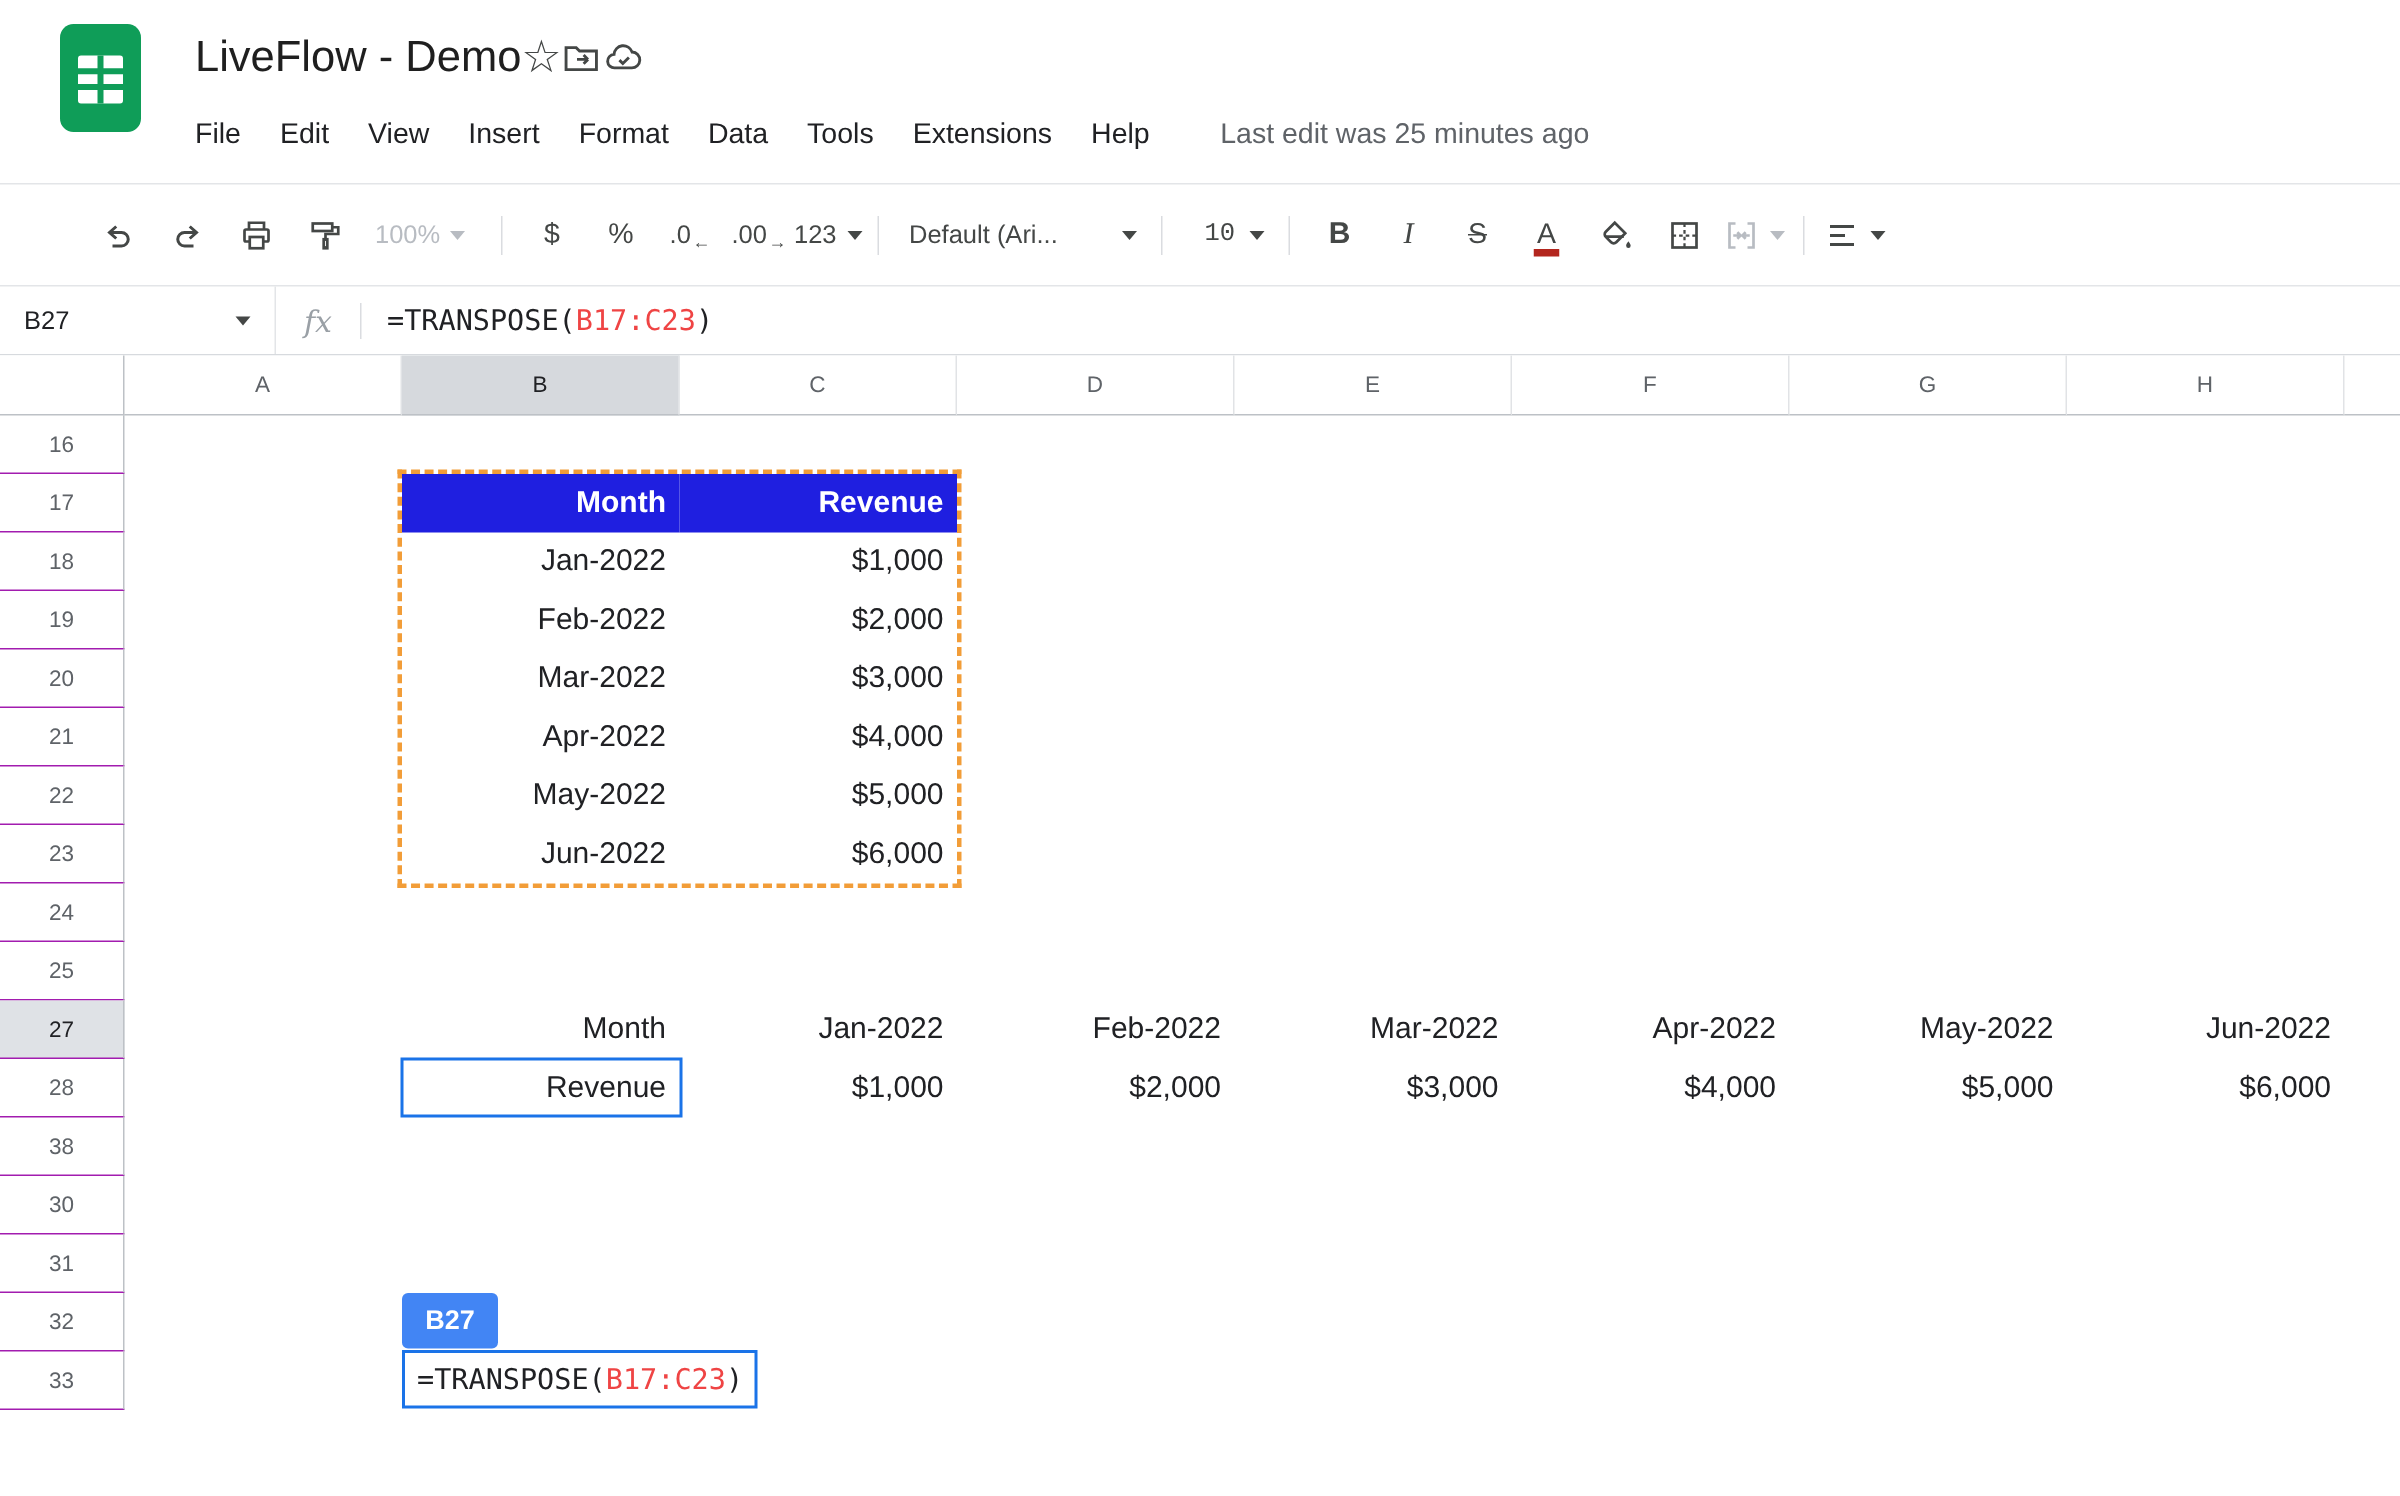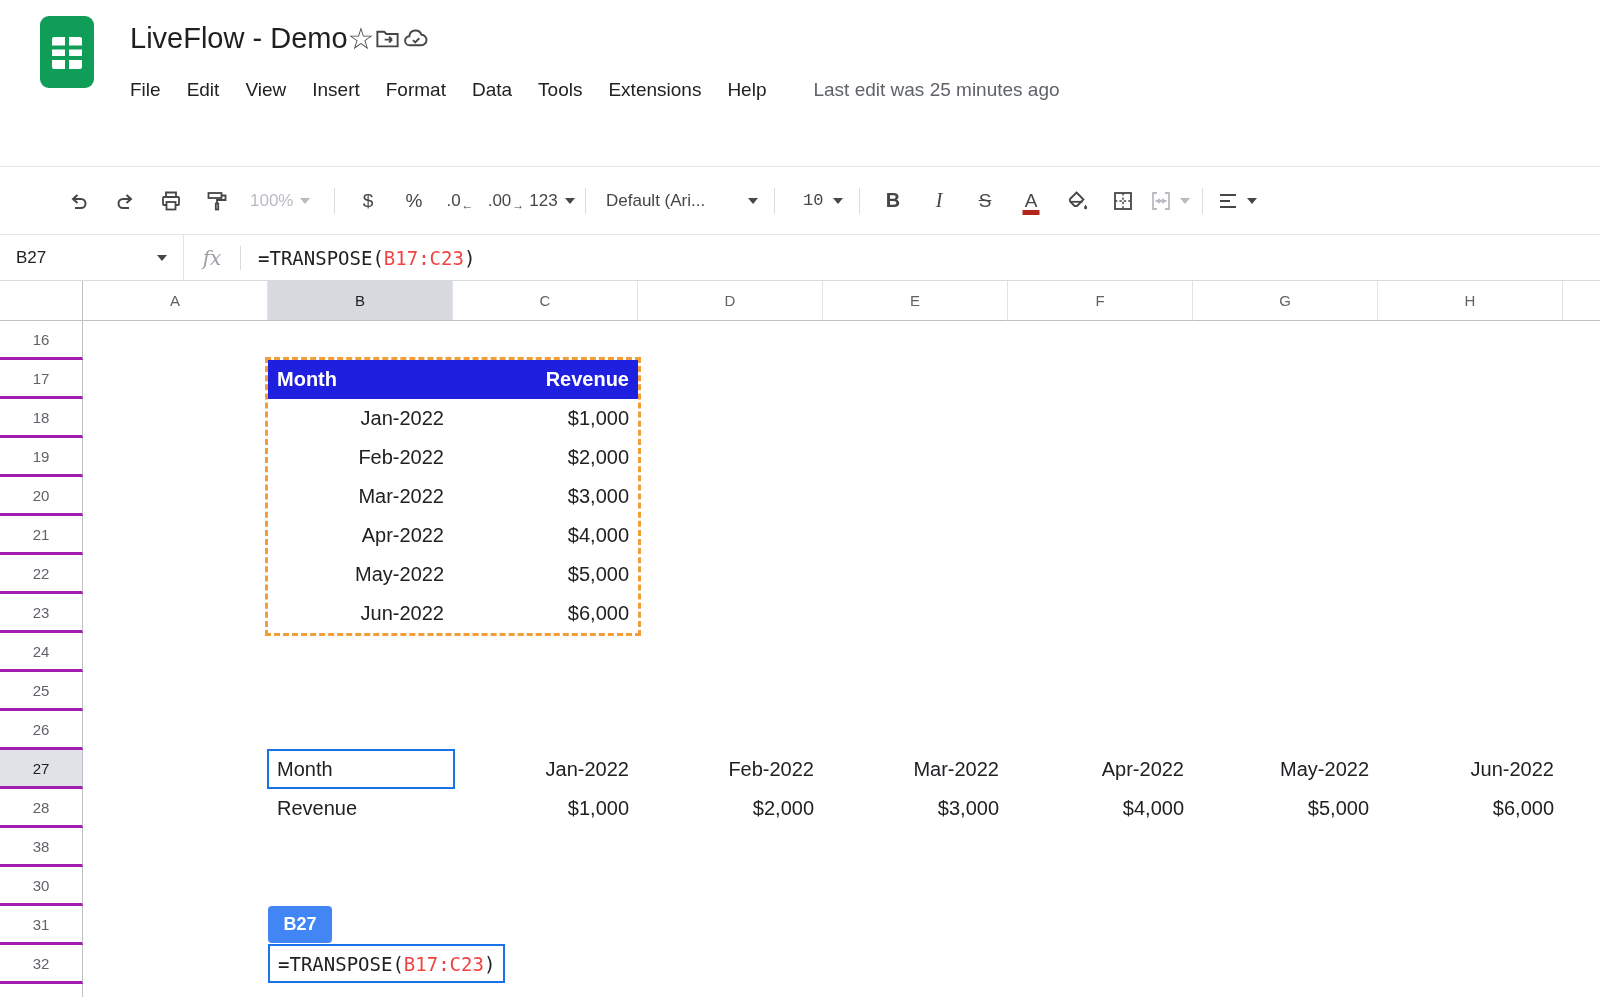--- a/index.html
+++ b/index.html
@@ -15,21 +15,21 @@
   .logo { position:absolute; left:40px; top:16px; cursor:pointer; }
   .title-row { position:absolute; left:130px; top:22px; display:flex; align-items:center; }
   .doc-title { font-size:29px; color:#1f1f1f; }
   .title-icon { display:flex; align-items:center; color:#444746; }
   .star { font-size:30px; line-height:1; color:#444746; }
   .menu-row { position:absolute; left:117px; top:76px; display:flex; align-items:center; font-size:19px; }
   .menu-item { padding:3px 13px; border-radius:6px; cursor:pointer; }
   .last-edit { margin-left:34px; color:#5f6368; cursor:pointer; }
 
   
-  .toolbar { height:68px; border-top:1px solid #e3e5e8; display:flex; align-items:center; padding-left:56px; background:#fff;margin-top:44px; }
+  .toolbar { height:68px; border-top:1px solid #e3e5e8; display:flex; align-items:center; padding-left:56px; background:#fff; }
   .tbtn { min-width:46px; height:44px; display:flex; align-items:center; justify-content:center; color:#444746; font-size:19px; border-radius:4px; cursor:pointer; position:relative; }
   .tsep { width:1px; height:26px; background:#dadce0; margin:0 10px; flex:none; }
   .caret { width:0; height:0; border-left:5px solid transparent; border-right:5px solid transparent; border-top:6px solid #444746; display:inline-block; margin-left:7px; }
   .caret.lt { border-top-color:#b8bcc2; }
   .zoom { width:84px; color:#b8bcc2; font-size:17px; justify-content:flex-start; padding-left:10px; }
   .decbtn { font-size:17px; }
   .decarrow { font-size:12px; margin-left:1px; position:relative; top:4px; }
   .fmt123 { font-size:17px; }
   .fontsel { height:44px; display:flex; align-items:center; justify-content:space-between; width:168px; font-size:17px; color:#444746; padding:0 6px 0 10px; cursor:pointer; }
   .sizesel { height:44px; display:flex; align-items:center; width:64px; font-size:17px; color:#444746; padding:0 6px 0 18px; justify-content:space-between; cursor:pointer;font-family:Liberation Mono, monospace; }
@@ -48,24 +48,24 @@
   .rng { color:#ef4444; }
 
   
   .grid { position:relative; height:760px; background:#fff; }
   .colrow { display:flex; height:40px; }
   .corner { width:83px; border-right:1px solid #bdc1c6; border-bottom:1px solid #bdc1c6; background:#fff; }
   .colh { width:185px; border-right:1px solid #e1e3e6; border-bottom:1px solid #bdc1c6; display:flex; align-items:center; justify-content:center; font-size:15px; color:#5f6368; cursor:pointer; }
   .colh.hl { background:#d6d9dd; color:#202124; }
   .colstub { flex:1; border-bottom:1px solid #bdc1c6; }
   .grow { display:flex; height:39px; }
-  .rowh { width:83px; border-right:1px solid #bdc1c6; border-bottom:3px solid #a21caf; display:flex; align-items:center; justify-content:center; font-size:15px; color:#5f6368; cursor:pointer; flex:none; }
+  .rowh { width:83px; border-right:1px solid #bdc1c6; border-bottom:1px solid #a21caf; display:flex; align-items:center; justify-content:center; font-size:15px; color:#5f6368; cursor:pointer; flex:none; }
   .rowh.hl { background:#dfe2e6; color:#202124; }
   .cell { width:185px; font-size:20px; line-height:39px; padding:0 9px; white-space:nowrap; overflow:hidden; flex:none; }
-  .c-l { text-align:left; }
+  .c-l { text-align:right; }
   .c-r { text-align:right; }
   .c-hdr { background:#1f1fe0; color:#fff; font-weight:700; }
 
   
   .ants { position:absolute; left:265px; top:76px; width:376px; height:279px; border:3px dashed #f29d38; pointer-events:none; z-index:5; }
   .sel { position:absolute; left:267px; top:468px; width:188px; height:40px; border:2px solid #1a73e8; pointer-events:none; z-index:5; }
   .badge { position:absolute; left:268px; top:625px; width:64px; height:37px; background:#4285f4; color:#fff; font-size:18px; font-weight:700; border-radius:4px; display:flex; align-items:center; justify-content:center; z-index:6; }
   .ffbox { position:absolute; left:268px; top:663px; height:39px; background:#fff; border:2px solid #1a73e8; display:inline-flex; align-items:center; padding:0 8px; font-family:"DejaVu Sans Mono", monospace; font-size:19px; z-index:6; }
 </style>
 </head>
@@ -338,31 +338,20 @@
         <div class="cell"></div>
         <div class="cell"></div>
         <div class="cell"></div>
         <div class="cell"></div>
         <div class="cell"></div>
         <div class="cell"></div>
         <div class="cell"></div>
         <div class="cell"></div>
       </div>
       <div class="grow">
-        <div class="rowh">26</div>
-        <div class="cell"></div>
-        <div class="cell"></div>
-        <div class="cell"></div>
-        <div class="cell"></div>
-        <div class="cell"></div>
-        <div class="cell"></div>
-        <div class="cell"></div>
-        <div class="cell"></div>
-      </div>
-      <div class="grow">
         <div class="rowh hl">27</div>
         <div class="cell"></div>
         <div class="cell c-l">Month</div>
         <div class="cell c-r">Jan-2022</div>
         <div class="cell c-r">Feb-2022</div>
         <div class="cell c-r">Mar-2022</div>
         <div class="cell c-r">Apr-2022</div>
         <div class="cell c-r">May-2022</div>
         <div class="cell c-r">Jun-2022</div>
       </div>

